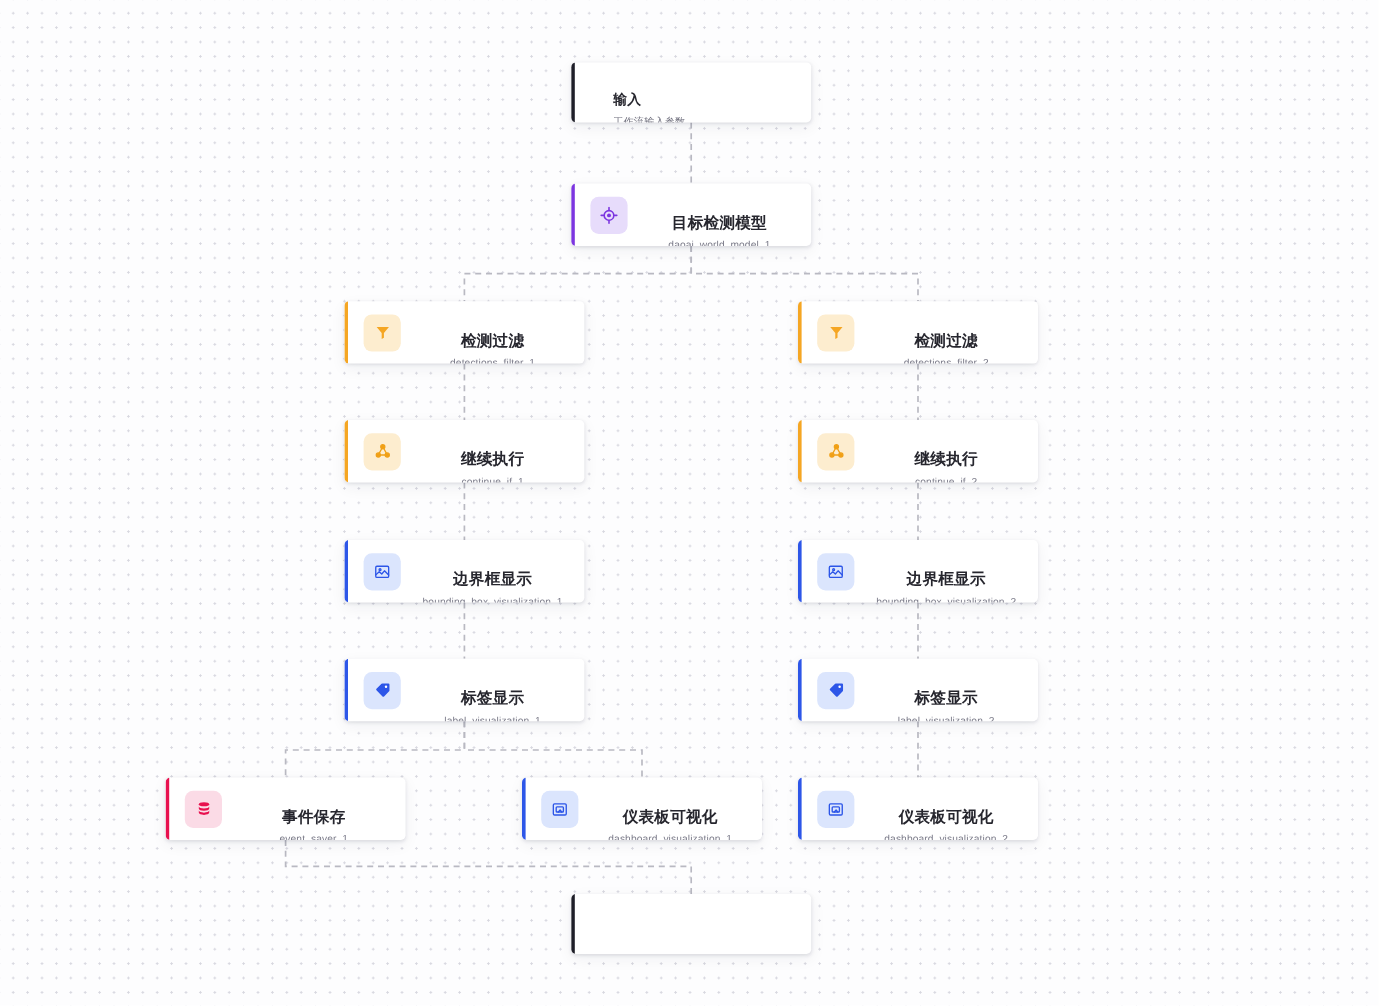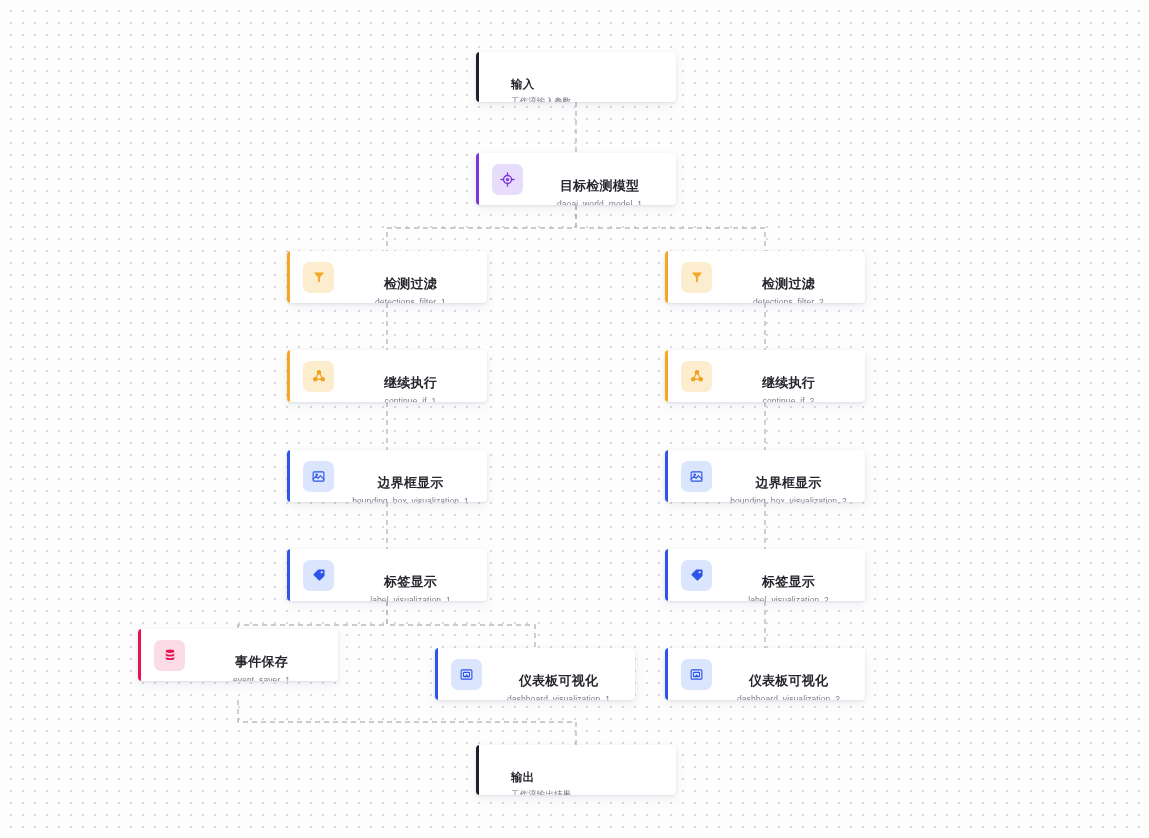--- a/index.html
+++ b/index.html
@@ -260,21 +260,21 @@
           <svg width="14" height="14" viewBox="0 0 24 24" fill="#2d56e8" stroke="none">
             <path d="M11.3 2.6H20a1.5 1.5 0 0 1 1.5 1.5v8.7a1.6 1.6 0 0 1-.47 1.13l-7.2 7.2a1.6 1.6 0 0 1-2.26 0l-8.6-8.6a1.6 1.6 0 0 1 0-2.26l7.2-7.2a1.6 1.6 0 0 1 1.13-.47z"></path>
             <circle cx="16.6" cy="7.4" r="1.75" fill="#ffffff"></circle>
           </svg>
         </div>
         <div class="labels">
           <div class="title">标签显示</div>
           <div class="subtitle">label_visualization_2</div>
         </div>
       </div>
-      <div class="node" style="left: 138px; top: 629px; width: 200px; height: 52px;">
+      <div class="node" style="left: 138px; top: 648px; width: 200px; height: 52px;">
         <div class="accent" style="background: rgb(232, 17, 79);"></div>
         <div class="icon-box" style="background: rgb(251, 219, 230);">
           <svg width="14" height="14" viewBox="0 0 24 24" fill="#e8114f" stroke="none">
             <ellipse cx="12" cy="5.6" rx="7.4" ry="2.9"></ellipse>
             <path d="M4.6 8.6v3.2c0 1.6 3.32 2.9 7.4 2.9s7.4-1.3 7.4-2.9V8.6c0 1.6-3.32 2.9-7.4 2.9S4.6 10.2 4.6 8.6z"></path>
             <path d="M4.6 14.6v3.2c0 1.6 3.32 2.9 7.4 2.9s7.4-1.3 7.4-2.9v-3.2c0 1.6-3.32 2.9-7.4 2.9s-7.4-1.3-7.4-2.9z"></path>
           </svg>
         </div>
         <div class="labels">
           <div class="title">事件保存</div>
@@ -304,19 +304,15 @@
             <path d="M10 15.4l2.4-2.6 2.2 2.6"></path>
           </svg>
         </div>
         <div class="labels">
           <div class="title">仪表板可视化</div>
           <div class="subtitle">dashboard_visualization_2</div>
         </div>
       </div>
       <div class="node terminal" style="left: 476px; top: 745px; width: 200px; height: 50px;">
         <div class="accent" style="background: rgb(30, 30, 40);"></div>
-        <div class="labels">
-          <div class="title">输出</div>
-          <div class="subtitle">工作流输出结果</div>
-        </div>
       </div>
     </div>
 </div>
 
 </body></html>

